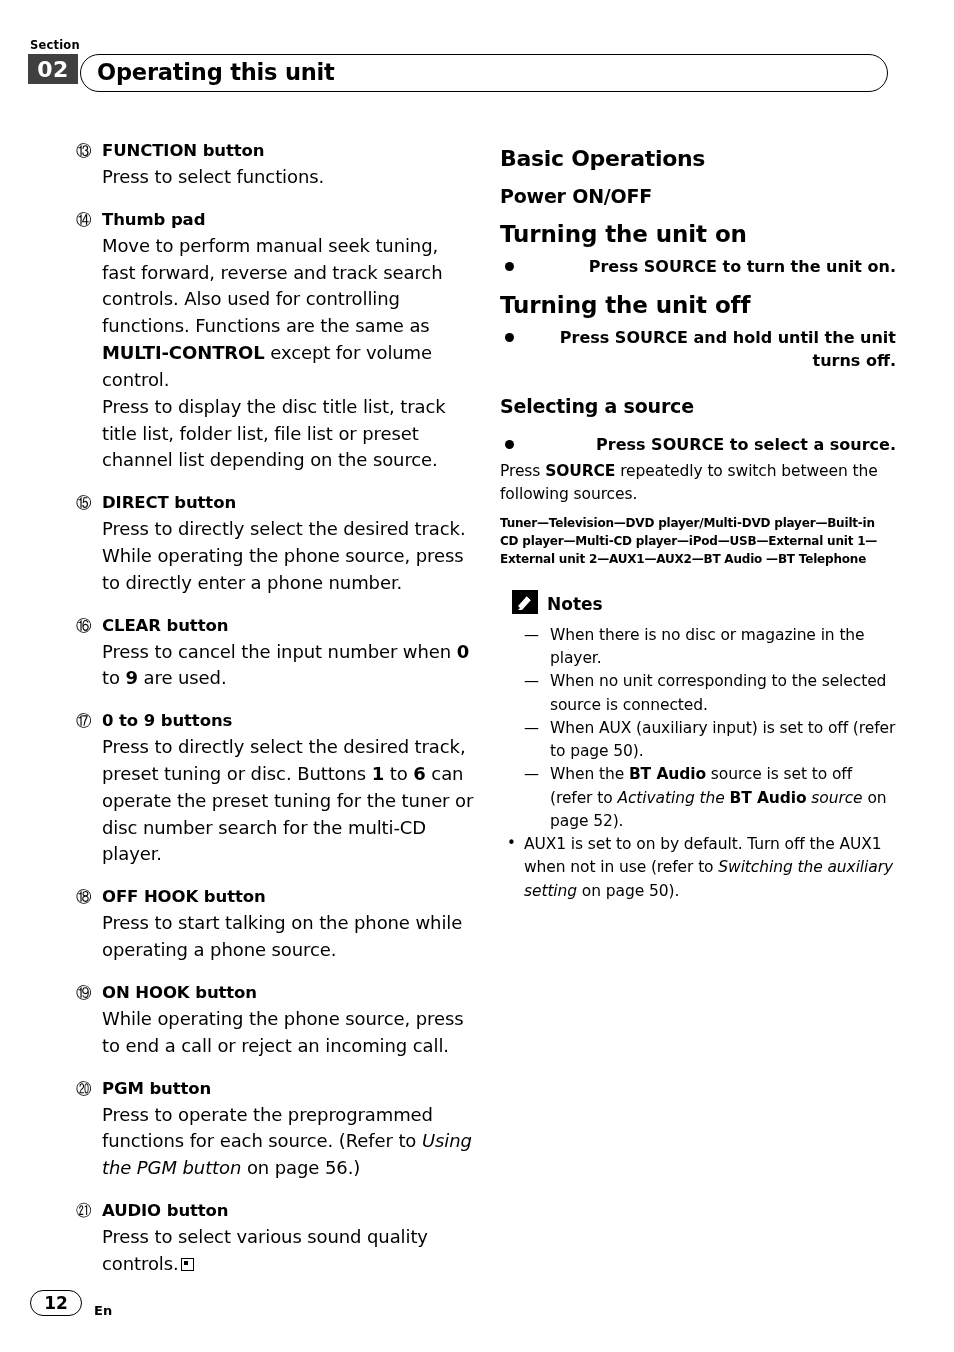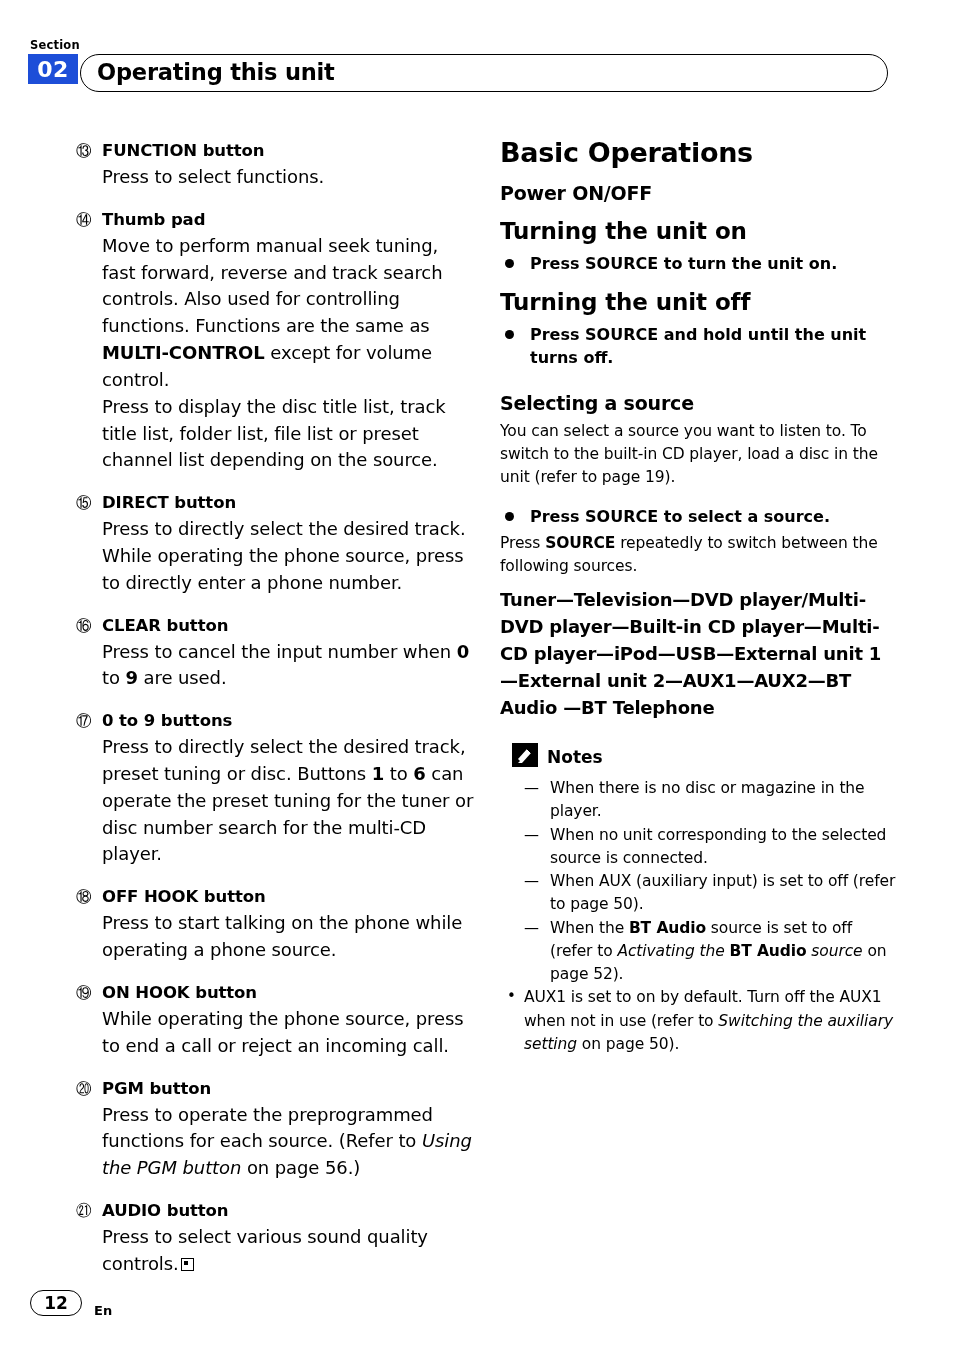--- a/index.html
+++ b/index.html
@@ -30,21 +30,21 @@
     font-size: 11.5px;
     font-weight: bold;
     letter-spacing: 0.2px;
   }
   .section-num {
     position: absolute;
     left: 28px;
     top: 54px;
     width: 50px;
     height: 30px;
-    background: #1d4ed8;
+    background: #404040;
     color: #ffffff;
     font-size: 22px;
     font-weight: bold;
     display: flex;
     align-items: center;
     justify-content: center;
     letter-spacing: 0.5px;
   }
   .header-bar {
     position: absolute;
@@ -122,24 +122,24 @@
   .endmark::after {
     content: "";
     position: absolute;
     left: 2px; top: 2px;
     width: 4px; height: 4px;
     background: #000;
   }
 
   
   .h1 {
-    font-size: 27px;
+    font-size: 22px;
     font-weight: bold;
     letter-spacing: -0.3px;
-    margin: 3px 0 10px 0;
+    margin: 12px 0 10px 0;
   }
   .h2 {
     font-size: 19px;
     font-weight: bold;
     letter-spacing: -0.2px;
     margin: 14px 0 6px 0;
   }
   .h3 {
     font-size: 23px;
     font-weight: bold;
@@ -152,33 +152,34 @@
     letter-spacing: -0.1px;
     margin: 0 0 4px 0;
   }
   .bullet-line {
     position: relative;
     padding-left: 30px;
     font-size: 16px;
     font-weight: bold;
     line-height: 1.45;
     margin: 6px 0 4px 0;
+    text-align: right;
   }
   .bullet-line::before {
     content: "";
     position: absolute;
     left: 5px;
     top: 7px;
     width: 9px;
     height: 9px;
     border-radius: 50%;
     background: #000;
   }
   .sources {
-    font-size: 18px;
+    font-size: 12px;
     font-weight: bold;
     line-height: 1.5;
     letter-spacing: -0.2px;
     margin-top: 8px;
   }
 
   
   .notes-head {
     display: flex;
     align-items: flex-end;
@@ -335,21 +336,20 @@
   </div>
 
   <div class="col-right">
     <div class="h1">Basic Operations</div>
     <div class="h2">Power ON/OFF</div>
     <div class="h3">Turning the unit on</div>
     <div class="bullet-line">Press SOURCE to turn the unit on.</div>
     <div class="h3">Turning the unit off</div>
     <div class="bullet-line">Press SOURCE and hold until the unit turns off.</div>
     <div class="h2" style="margin-top:22px;">Selecting a source</div>
-    <div class="para" style="margin-top:6px;">You can select a source you want to listen to. To switch to the built-in CD player, load a disc in the unit (refer to page 19).</div>
     <div class="bullet-line" style="margin-top:16px;">Press SOURCE to select a source.</div>
     <div class="para">Press <b>SOURCE</b> repeatedly to switch between the following sources.</div>
     <div class="sources">Tuner—Television—DVD player/Multi-DVD player—Built-in CD player—Multi-CD player—iPod—USB—External unit 1—External unit 2—AUX1—AUX2—BT Audio —BT Telephone</div>
 
     <div class="notes-head">
       <span class="note-icon">
         <svg width="20" height="18" viewBox="0 0 20 18">
           <polygon points="3,13 12,3 16,7 7,17 3,17" fill="#ffffff"></polygon>
           <polygon points="3,13 5,15 3,17" fill="#000000"></polygon>
           <line x1="12" y1="3" x2="16" y2="7" stroke="#000000" stroke-width="1"></line>

